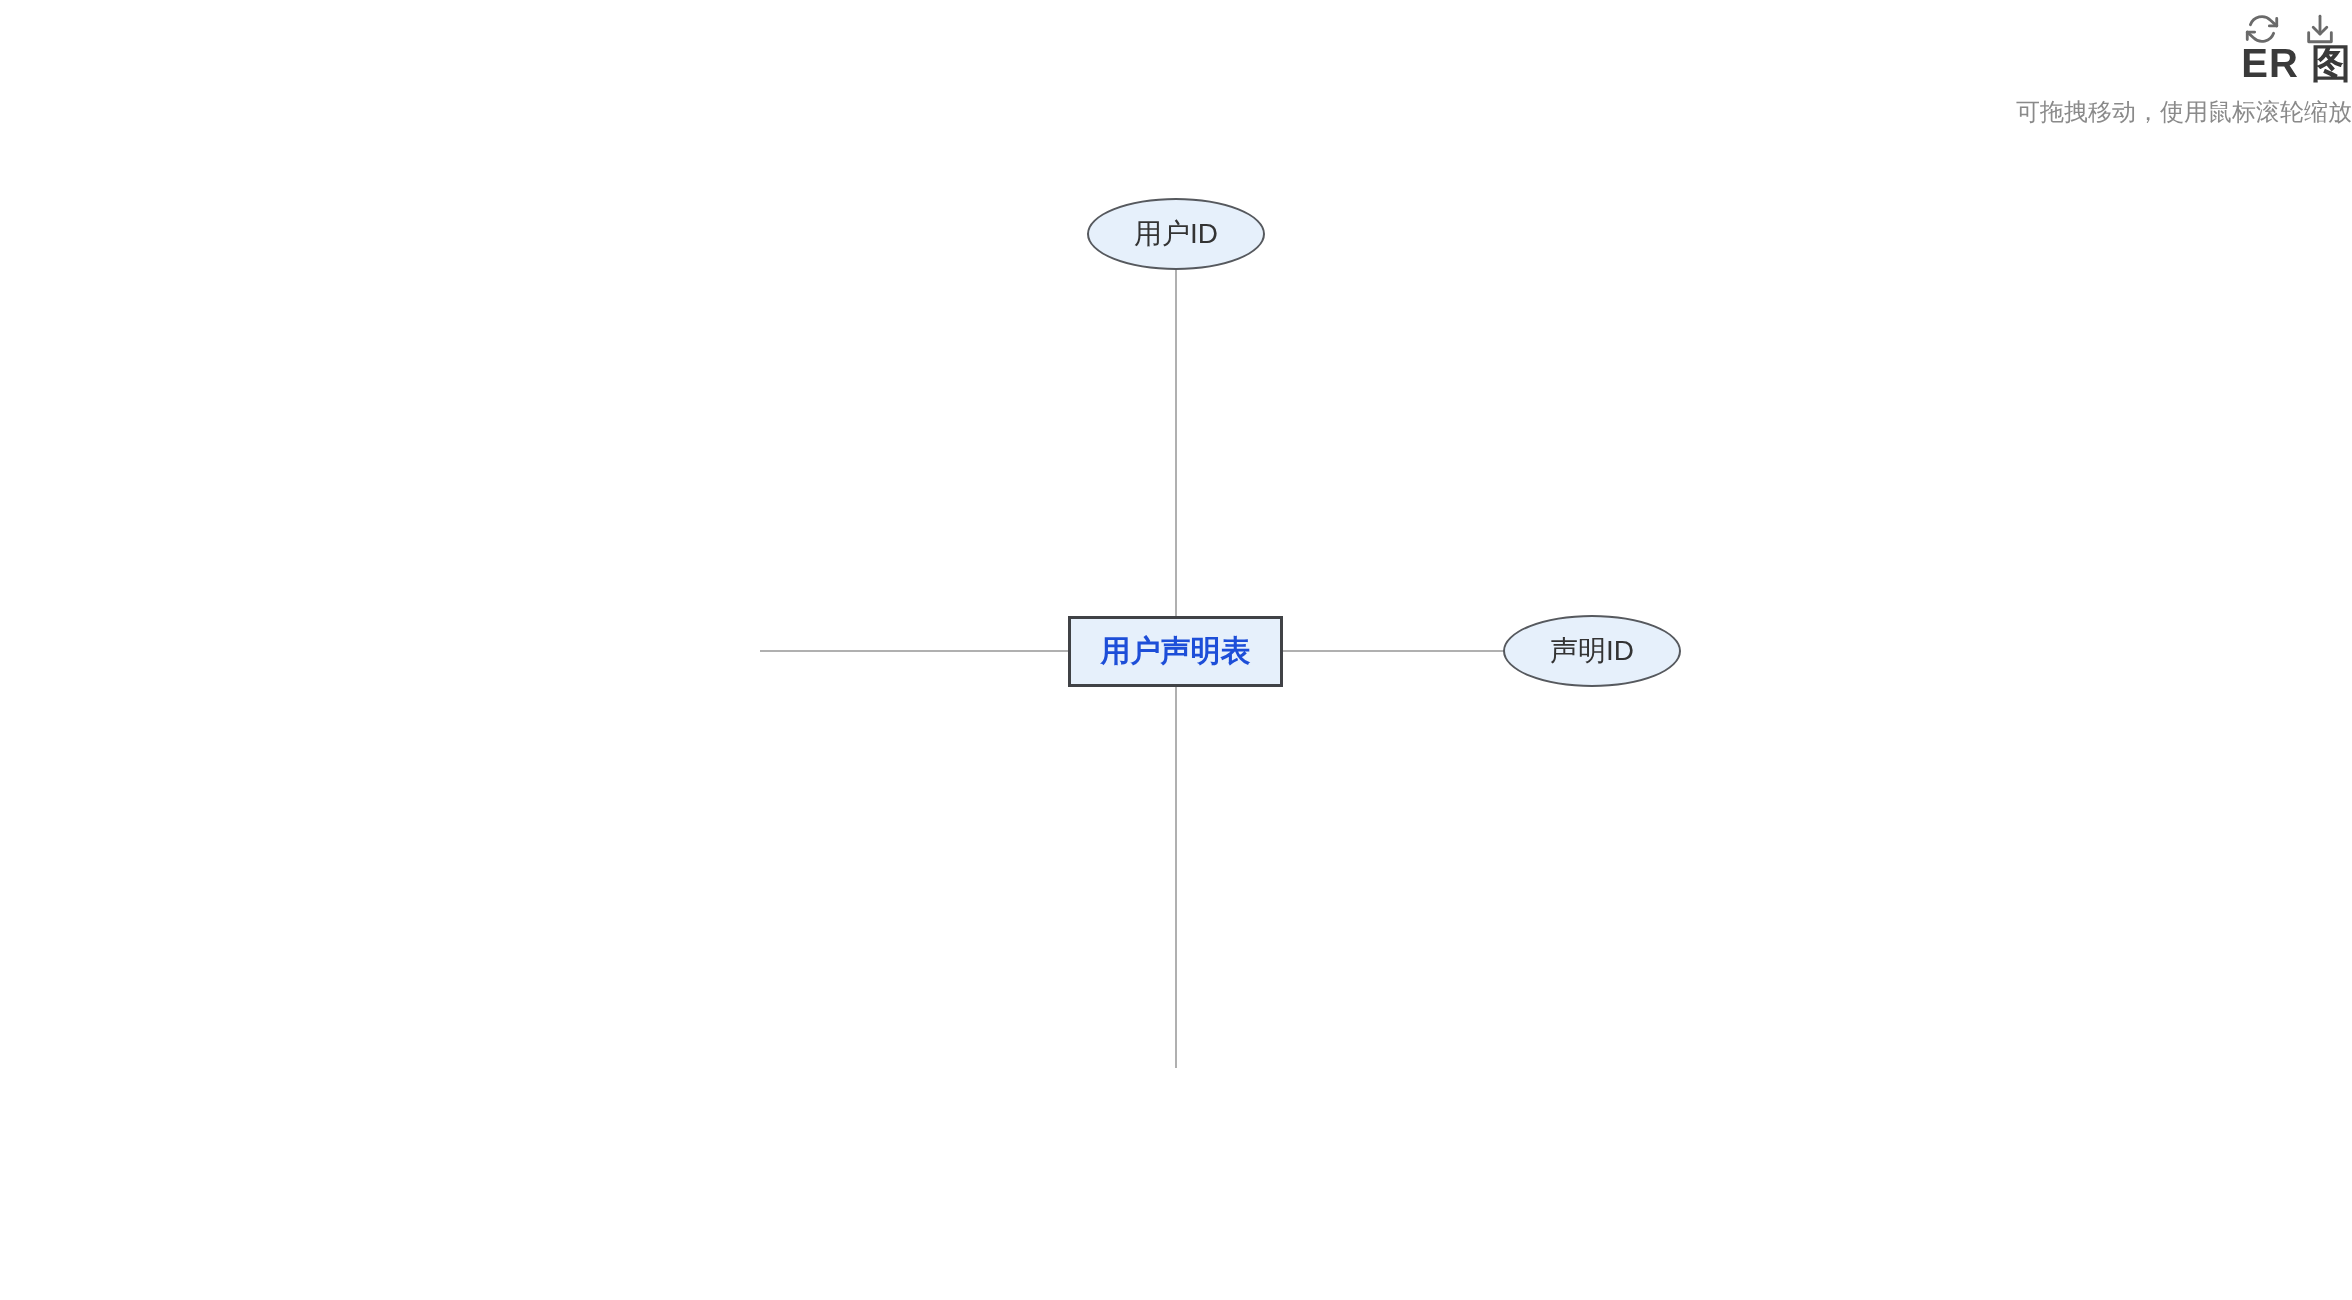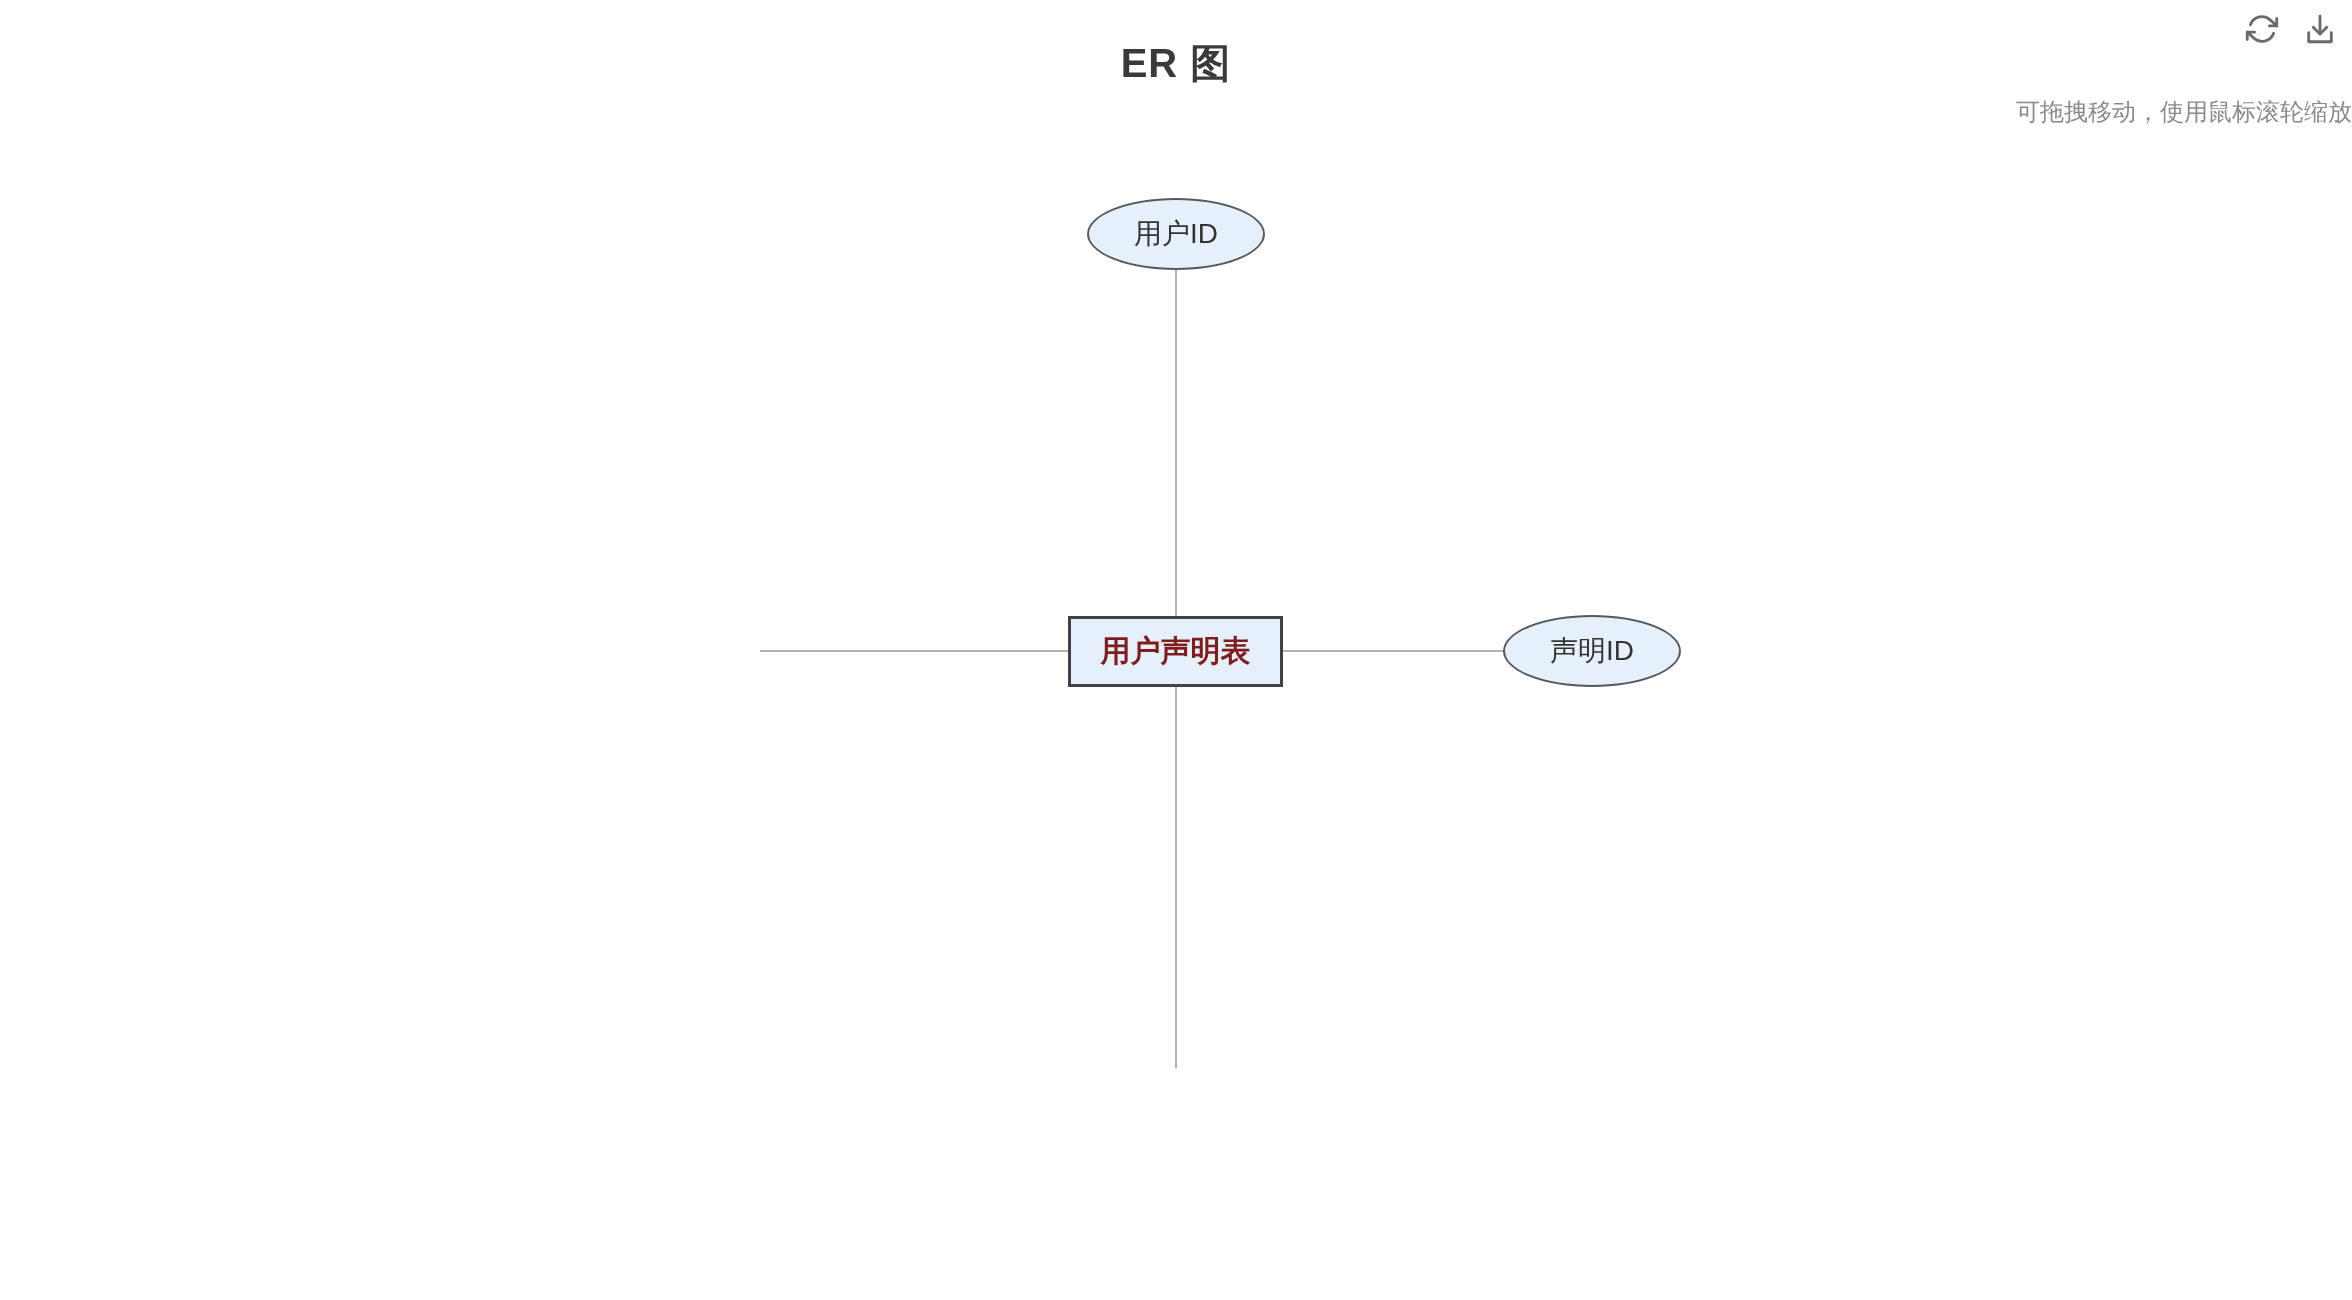--- a/index.html
+++ b/index.html
@@ -14,21 +14,21 @@
     position: relative;
     overflow: hidden;
   }
 
   
   .page-title {
     position: absolute;
     top: 36px;
     left: 0;
     width: 100%;
-    text-align: center;
+    text-align: right;
     font-size: 40px;
     font-weight: bold;
     color: #3a3a3a;
     letter-spacing: 1px;
   }
   .page-subtitle {
     position: absolute;
     top: 96px;
     left: 0;
     width: 100%;
@@ -99,21 +99,21 @@
     font-size: 28px;
   }
   .node-rect {
     left: 1068px;
     top: 616px;
     width: 215px;
     height: 71px;
     border: 3px solid #404246;
     font-size: 30px;
     font-weight: bold;
-    color: #7f1d1d;
+    color: #1d4ed8;
   }
   .node-top    { left: 1087px; top: 198px;  }
   .node-left   { left: 671px;  top: 615px;  }
   .node-right  { left: 1503px; top: 615px;  }
   .node-bottom { left: 1087px; top: 1032px; }
 </style>
 </head>
 <body>
 
 <div class="page-title">ER 图</div>

